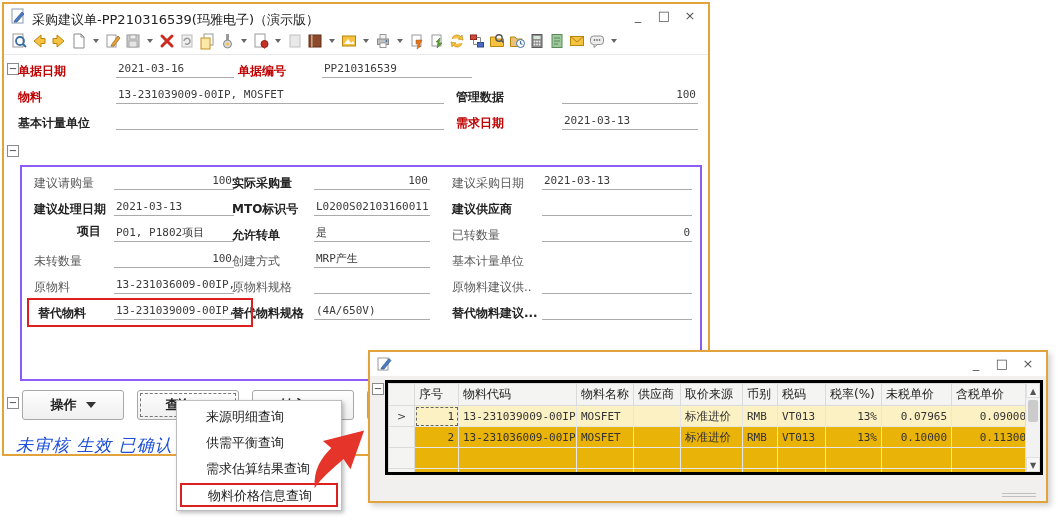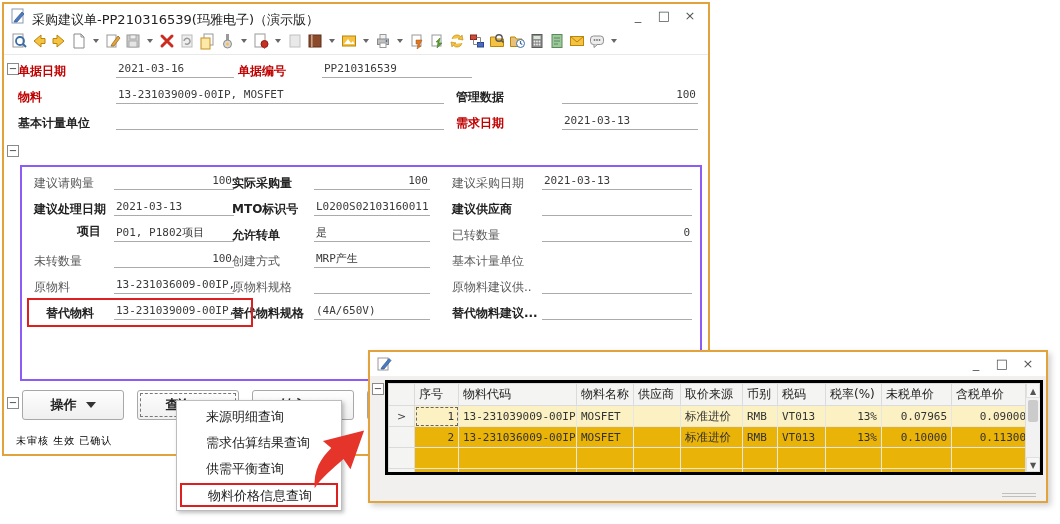--- a/index.html
+++ b/index.html
@@ -29,21 +29,21 @@
 
   .tabs { position:absolute; left:16px; top:138px; display:flex; align-items:flex-end; z-index:3; }
   .tab { font-size:12.5px; color:#333; height:21px; line-height:20px; padding:0 10px; border:1px solid #C2C2C2; border-bottom:none; background:#F1EFED; margin-right:2px; }
   .tab.active { background:#fff; font-weight:bold; height:24px; line-height:23px; padding:0 11px; }
   .panel { position:absolute; left:16px; top:161px; width:682px; height:216px; border:2px solid #8b5cf6; background:#fff; }
 
   .redbox { position:absolute; border:2px solid #DE1F1F; pointer-events:none; }
 
   .fbtn { position:absolute; top:386px; width:102px; height:30px; border:1px solid #A8A8A8; border-radius:3px; background:linear-gradient(#FEFEFE,#EFEFEF); font-size:13px; font-weight:bold; color:#222; display:flex; align-items:center; justify-content:center; gap:9px; }
   .fbtn .dcaret { width:0; height:0; border-left:5px solid transparent; border-right:5px solid transparent; border-top:6px solid #333; }
-  .status { position:absolute; left:12px; top:430px; font-size:10px; color:#000000; letter-spacing:1px; }
+  .status { position:absolute; left:12px; top:430px; font-size:17px; color:#1d4ed8; letter-spacing:1px;font-style:italic; }
 
   .menu { position:absolute; left:176px; top:400px; width:166px; background:#fff; border:1px solid #BDBDBD; box-shadow:2px 2px 4px rgba(0,0,0,.25); z-index:30; padding:3px 0; }
   .mi { height:26px; line-height:26px; padding-left:29px; font-size:13px; color:#222; white-space:nowrap; }
   .mi.hl { border:2px solid #DE1F1F; height:24px; line-height:21px; margin:1px 3px 0 3px; padding-left:26px; }
 
   .arrow-red { position:absolute; left:294px; top:406px; width:82px; height:97px; z-index:40; }
 
   .pt-wrap { position:absolute; left:15px; top:28px; width:658px; height:95px; background:#eab308; border:3px solid #000000; overflow:hidden; }
   table.pgrid { border-collapse:collapse; table-layout:fixed; width:642px; }
   .pgrid th { background:#F4F4F3; border:1px solid #DBDBDB; font-size:12px; font-weight:normal; color:#222; text-align:left; padding:2px 4px; height:21px; white-space:nowrap; overflow:hidden; }
@@ -305,21 +305,21 @@
     <span class="fval" style="left:292px; top:84px; width:116px;">MRP产生</span>
     <span class="flabel thin" style="left:430px; top:86px;">基本计量单位</span>
 
     <span class="flabel thin" style="left:12px; top:112px;">原物料</span>
     <span class="fval" style="left:92px; top:110px; width:120px;">13-231036009-00IP,</span>
     <span class="flabel thin" style="left:210px; top:112px;">原物料规格</span>
     <span class="fval" style="left:292px; top:110px; width:116px;"></span>
     <span class="flabel thin" style="left:430px; top:112px;">原物料建议供..</span>
     <span class="fval" style="left:520px; top:110px; width:150px;"></span>
 
-    <span class="flabel" style="left:24px; top:138px;text-align:right;">替代物料</span>
+    <span class="flabel" style="left:16px; top:138px;text-align:right;">替代物料</span>
     <span class="fval" style="left:92px; top:136px; width:120px;">13-231039009-00IP,</span>
     <span class="flabel" style="left:210px; top:138px;">替代物料规格</span>
     <span class="fval" style="left:292px; top:136px; width:116px;">(4A/650V)</span>
     <span class="flabel" style="left:430px; top:138px;">替代物料建议...</span>
     <span class="fval" style="left:520px; top:136px; width:150px;"></span>
 
     <div class="redbox" style="left:5px; top:131px; width:226px; height:29px;"></div>
   </div>
 
   <span class="collapse" style="left:3px; top:393px;">−</span>
@@ -334,22 +334,22 @@
   <div class="fbtn" style="left:248px;">
     <span>转入</span>
       <span class="dcaret"></span>
   </div>
   <div class="fbtn" style="left:363px;"></div>
   <div class="status">未审核 生效 已确认</div>
 </div>
 
 <div class="menu">
   <div class="mi">来源明细查询</div>
+  <div class="mi">供需平衡查询</div>
   <div class="mi">需求估算结果查询</div>
-  <div class="mi">供需平衡查询</div>
   <div class="mi hl">物料价格信息查询</div>
 </div>
 
 <div class="arrow-red">
   <svg viewBox="0 0 100 100" width="82" height="97">
     <g transform="rotate(-42 50 50)">
       <path d="M4 64 C 18 46 34 42 52 41 L50 28 L96 52 L52 76 L54 61 C 36 61 18 60 4 64 Z" fill="#E5352B"></path>
     </g>
   </svg>
 </div>

